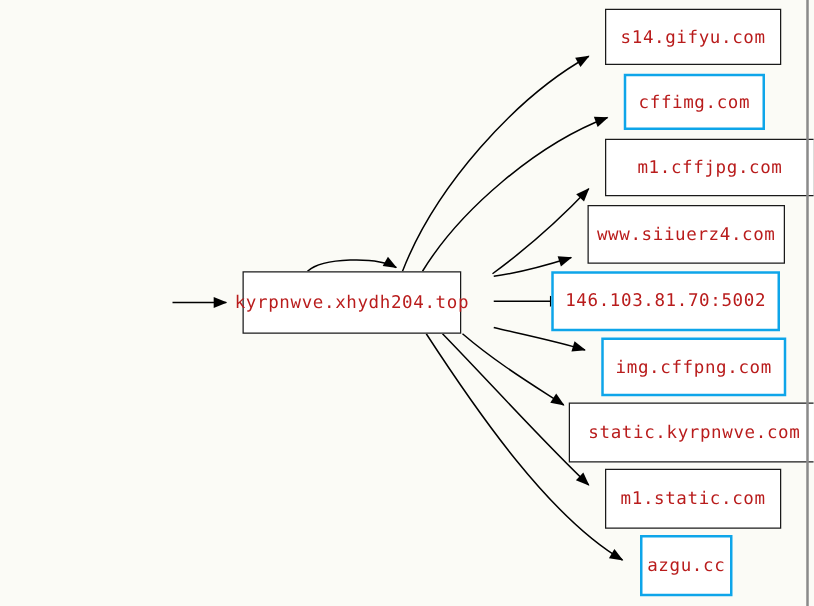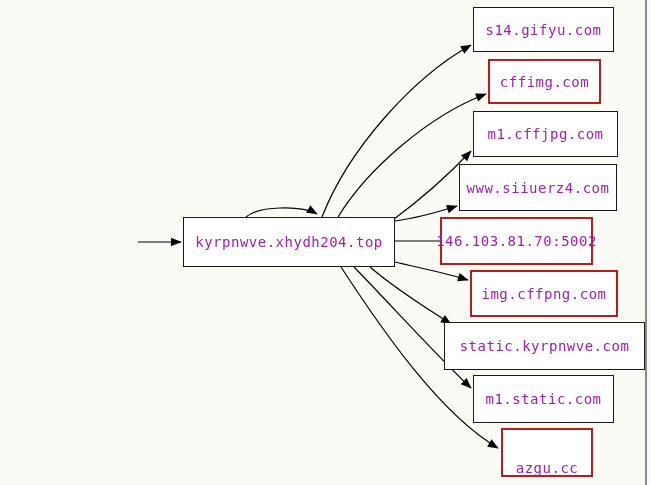--- a/index.html
+++ b/index.html
@@ -25,26 +25,27 @@
   }
   .node {
     position: absolute;
     box-sizing: border-box;
     background: #ffffff;
     display: flex;
     align-items: center;
     justify-content: center;
     font-size: 14px;
     line-height: 1;
-    color: #a21caf;
+    color: #b91c1c;
     white-space: nowrap;
     letter-spacing: 0.5px;
+    margin-left: 11px;
   }
   .node.thin  { border: 1.5px solid #1a1a1a; }
-  .node.thick { border: 2px solid #b91c1c; }
+  .node.thick { border: 2px solid #0ea5e9; }
   .vline {
     position: absolute;
     top: 0;
     bottom: 0;
     width: 2px;
     background: #8a8a8a;
   }
 </style>
 </head>
 <body>
@@ -65,46 +66,46 @@
         <path d="M394,219 C424,197 452,171 471,151" fill="none" stroke="#000000" stroke-width="1.2" marker-end="url(#arrowhead)"></path>
         <path d="M395,221 C418,218 438,212 457,206" fill="none" stroke="#000000" stroke-width="1.2" marker-end="url(#arrowhead)"></path>
         <path d="M395,241 L450,241" fill="none" stroke="#000000" stroke-width="1.2" marker-end="url(#arrowhead)"></path>
         <path d="M395,262 C420,268 445,273 468,280" fill="none" stroke="#000000" stroke-width="1.2" marker-end="url(#arrowhead)"></path>
         <path d="M370,267 C398,291 428,309 451,324" fill="none" stroke="#000000" stroke-width="1.2" marker-end="url(#arrowhead)"></path>
         <path d="M354,267 C392,306 436,355 471,388" fill="none" stroke="#000000" stroke-width="1.2" marker-end="url(#arrowhead)"></path>
         <path d="M341,267 C382,330 440,414 498,448" fill="none" stroke="#000000" stroke-width="1.2" marker-end="url(#arrowhead)"></path>
       </g>
   </svg>
 
-  <div class="node thin" style="left: 183px; top: 217px; width: 212px; height: 50px;">
+  <div class="node thin" style="left: 183px; top: 217px; width: 175px; height: 50px;">
       <span>kyrpnwve.xhydh204.top</span>
     </div>
   <div class="node thin" style="left: 473px; top: 7px; width: 141px; height: 45px;">
       <span>s14.gifyu.com</span>
     </div>
   <div class="node thick" style="left: 488px; top: 59px; width: 113px; height: 45px;">
       <span>cffimg.com</span>
     </div>
-  <div class="node thin" style="left: 473px; top: 111px; width: 145px; height: 46px;">
+  <div class="node thin" style="left: 473px; top: 111px; width: 168px; height: 46px;">
       <span>m1.cffjpg.com</span>
     </div>
   <div class="node thin" style="left: 459px; top: 164px; width: 158px; height: 47px;">
       <span>www.siiuerz4.com</span>
     </div>
-  <div class="node thick" style="left: 440px; top: 217px; width: 153px; height: 48px;">
+  <div class="node thick" style="left: 430px; top: 217px; width: 183px; height: 48px;">
       <span>146.103.81.70:5002</span>
     </div>
   <div class="node thick" style="left: 470px; top: 270px; width: 148px; height: 47px;">
       <span>img.cffpng.com</span>
     </div>
   <div class="node thin" style="left: 444px; top: 322px; width: 201px; height: 48px;">
       <span>static.kyrpnwve.com</span>
     </div>
   <div class="node thin" style="left: 473px; top: 375px; width: 141px; height: 48px;">
       <span>m1.static.com</span>
     </div>
-  <div class="node thick" style="left: 501px; top: 428px; width: 92px; height: 49px; align-items: flex-end;">
+  <div class="node thick" style="left: 501px; top: 428px; width: 74px; height: 49px;">
       <span>azgu.cc</span>
     </div>
 
   <div class="vline" style="left: 645px; background: rgb(138, 138, 138);"></div>
 
 </div>
 
 </body></html>

